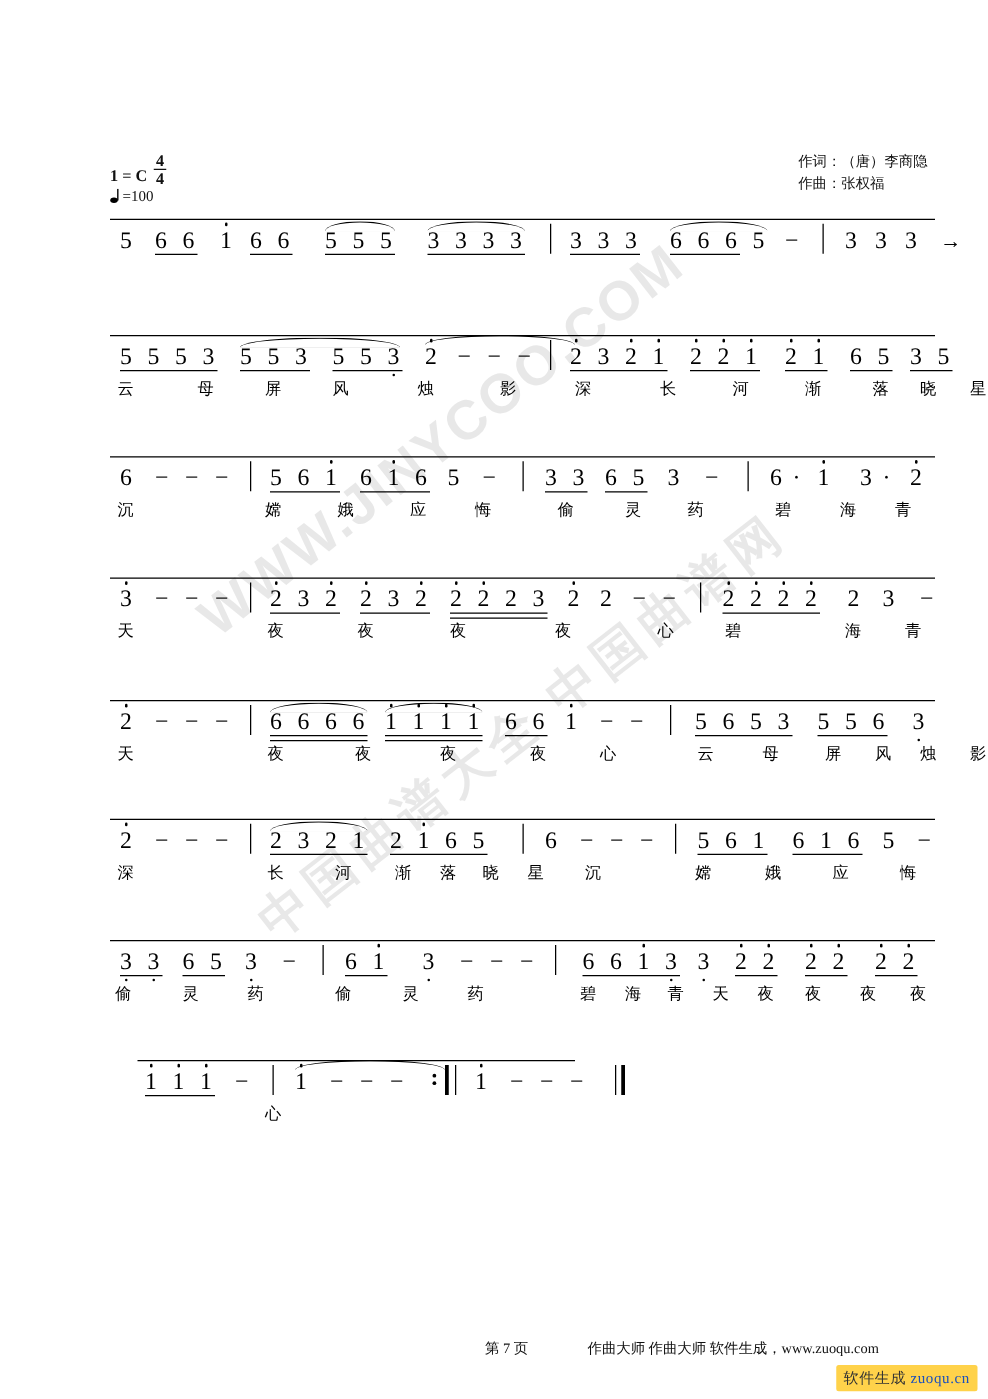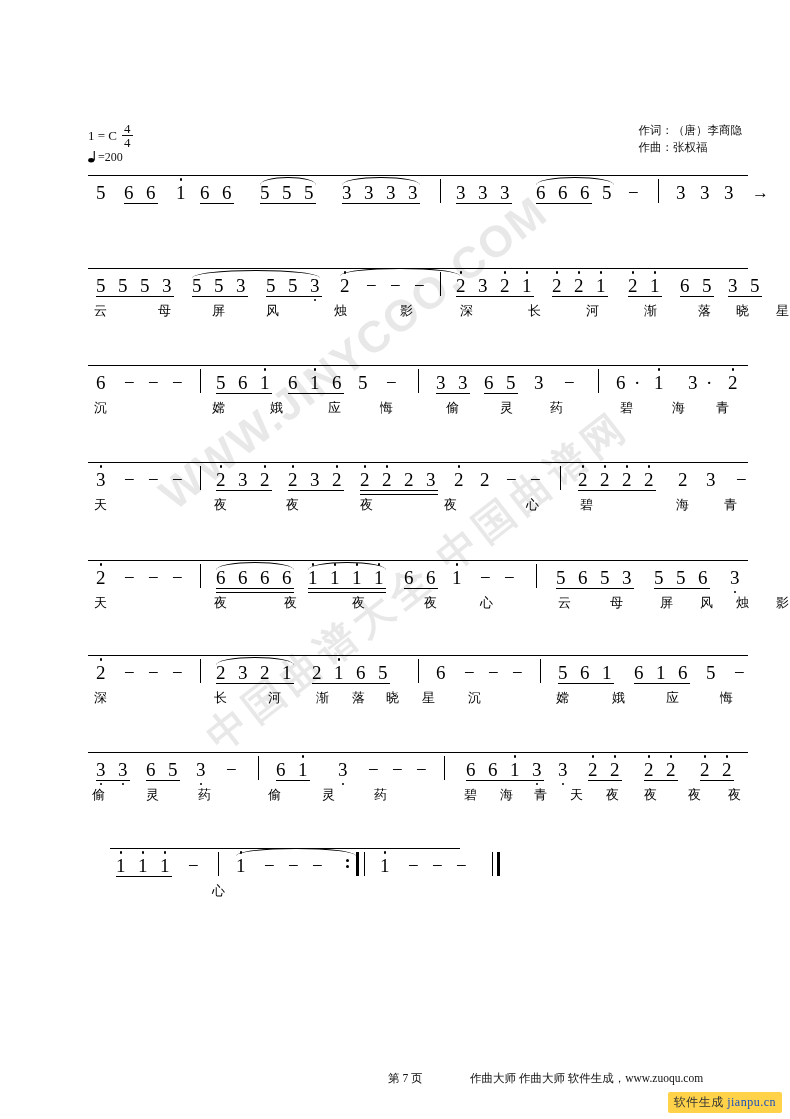--- a/index.html
+++ b/index.html
@@ -57,21 +57,21 @@
     letter-spacing: 1px;
   }
   
   .key-block {
     position: absolute;
     left: 88px;
     top: 122px;
     font-size: 13px;
     color: #111;
   }
-  .key-line { display: flex; align-items: center; }
+  .key-line { display: flex; align-items: flex-end; font-weight: bold; }
   .key-frac {
     display: inline-block;
     margin-left: 5px;
     text-align: center;
     line-height: 1.0;
     font-size: 13px;
   }
   .key-frac .num { display: block; border-bottom: 1px solid #111; padding: 0 2px;}
   .key-frac .den { display: block; padding: 0 2px;}
   .tempo {
@@ -245,21 +245,21 @@
       <span class="key-frac">
         <span class="num">4</span>
         <span class="den">4</span>
       </span>
     </div>
   </div>
   <div class="tempo">
     <svg width="10" height="12" viewBox="0 0 10 12" style="vertical-align:-2px">
       <ellipse cx="3.2" cy="9.2" rx="3" ry="2.2" fill="#000"></ellipse>
       <rect x="5.7" y="0" width="1.1" height="9.4" fill="#000"></rect>
-    </svg><span>=200</span>
+    </svg><span>=100</span>
   </div>
 
   <div class="credits">
     <div>作词：（唐）李商隐</div>
     <div>作曲：张权福</div>
   </div>
 
   <div class="row" style="top:175px;">
     <div class="staffline"></div>
     <div class="notes">
@@ -688,16 +688,16 @@
     </div>
   </div>
 
   <div class="footer">
     <span class="pg">第 7 页</span>
     <span class="src">作曲大师  作曲大师  软件生成，www.zuoqu.com</span>
   </div>
 
   <div class="brand">
     <span>软件生成</span>
-    <span class="blue">jianpu.cn</span>
+    <span class="blue">zuoqu.cn</span>
   </div>
 
 </div>
 
 </body></html>

